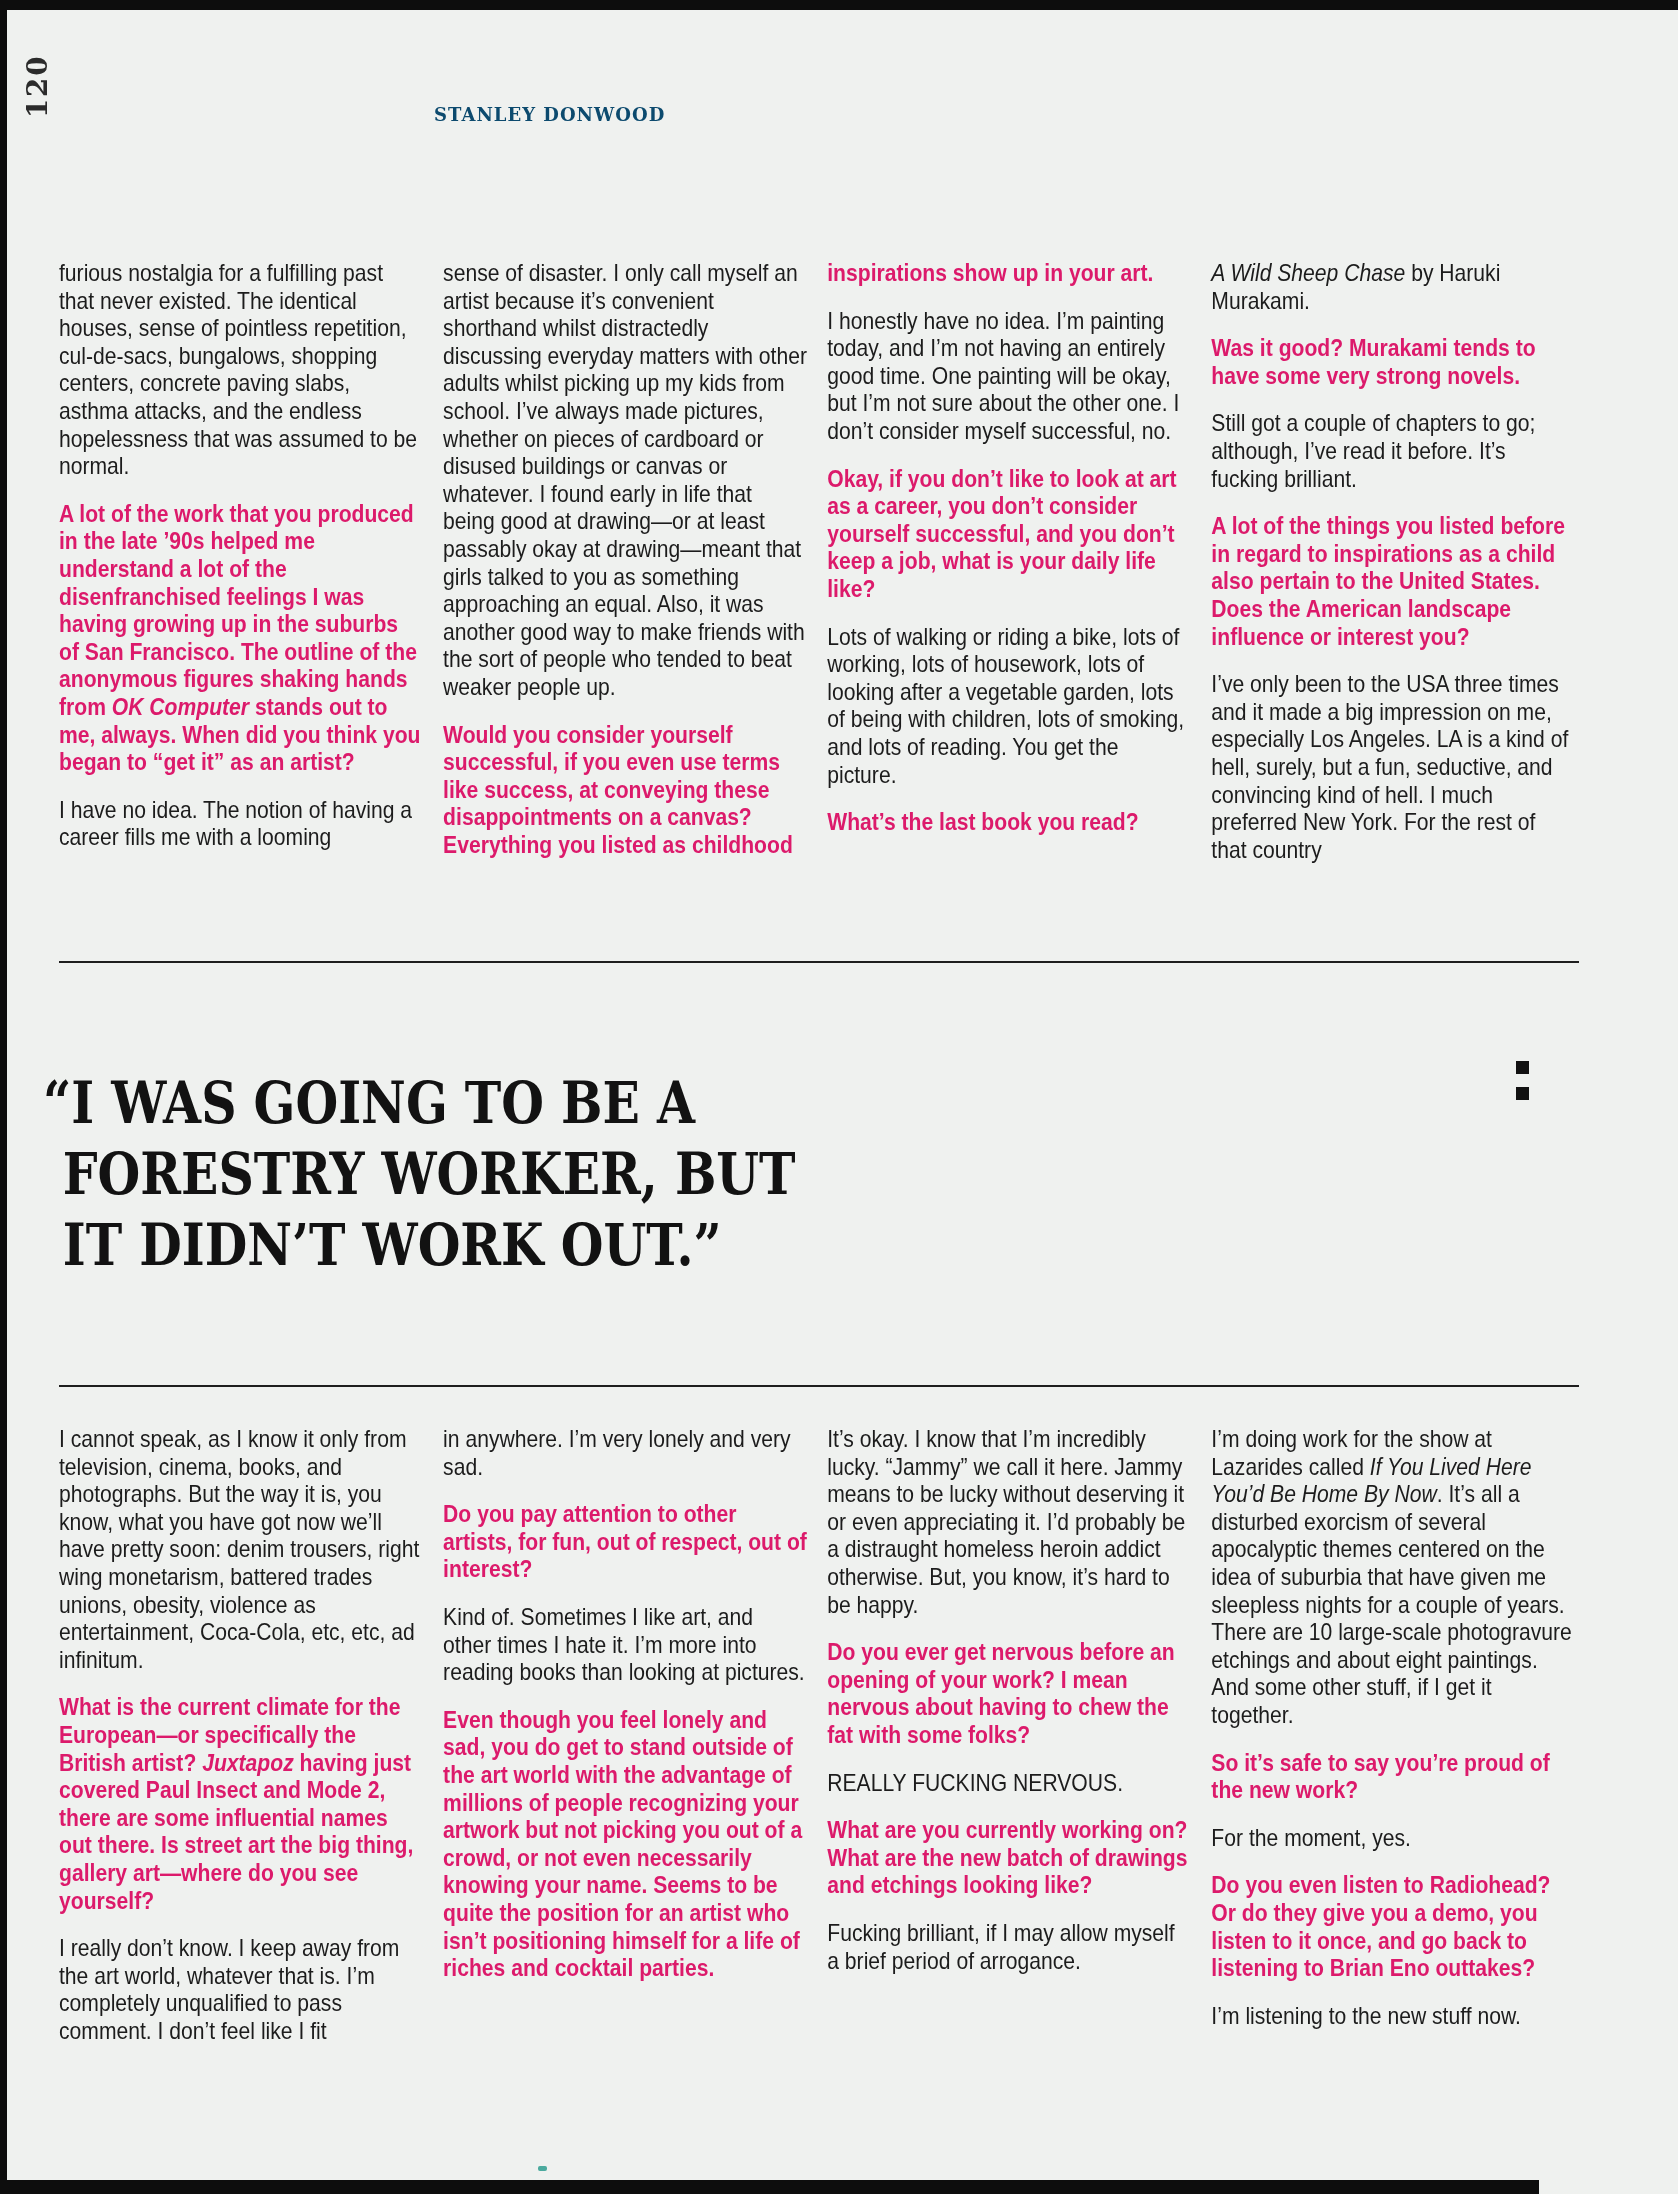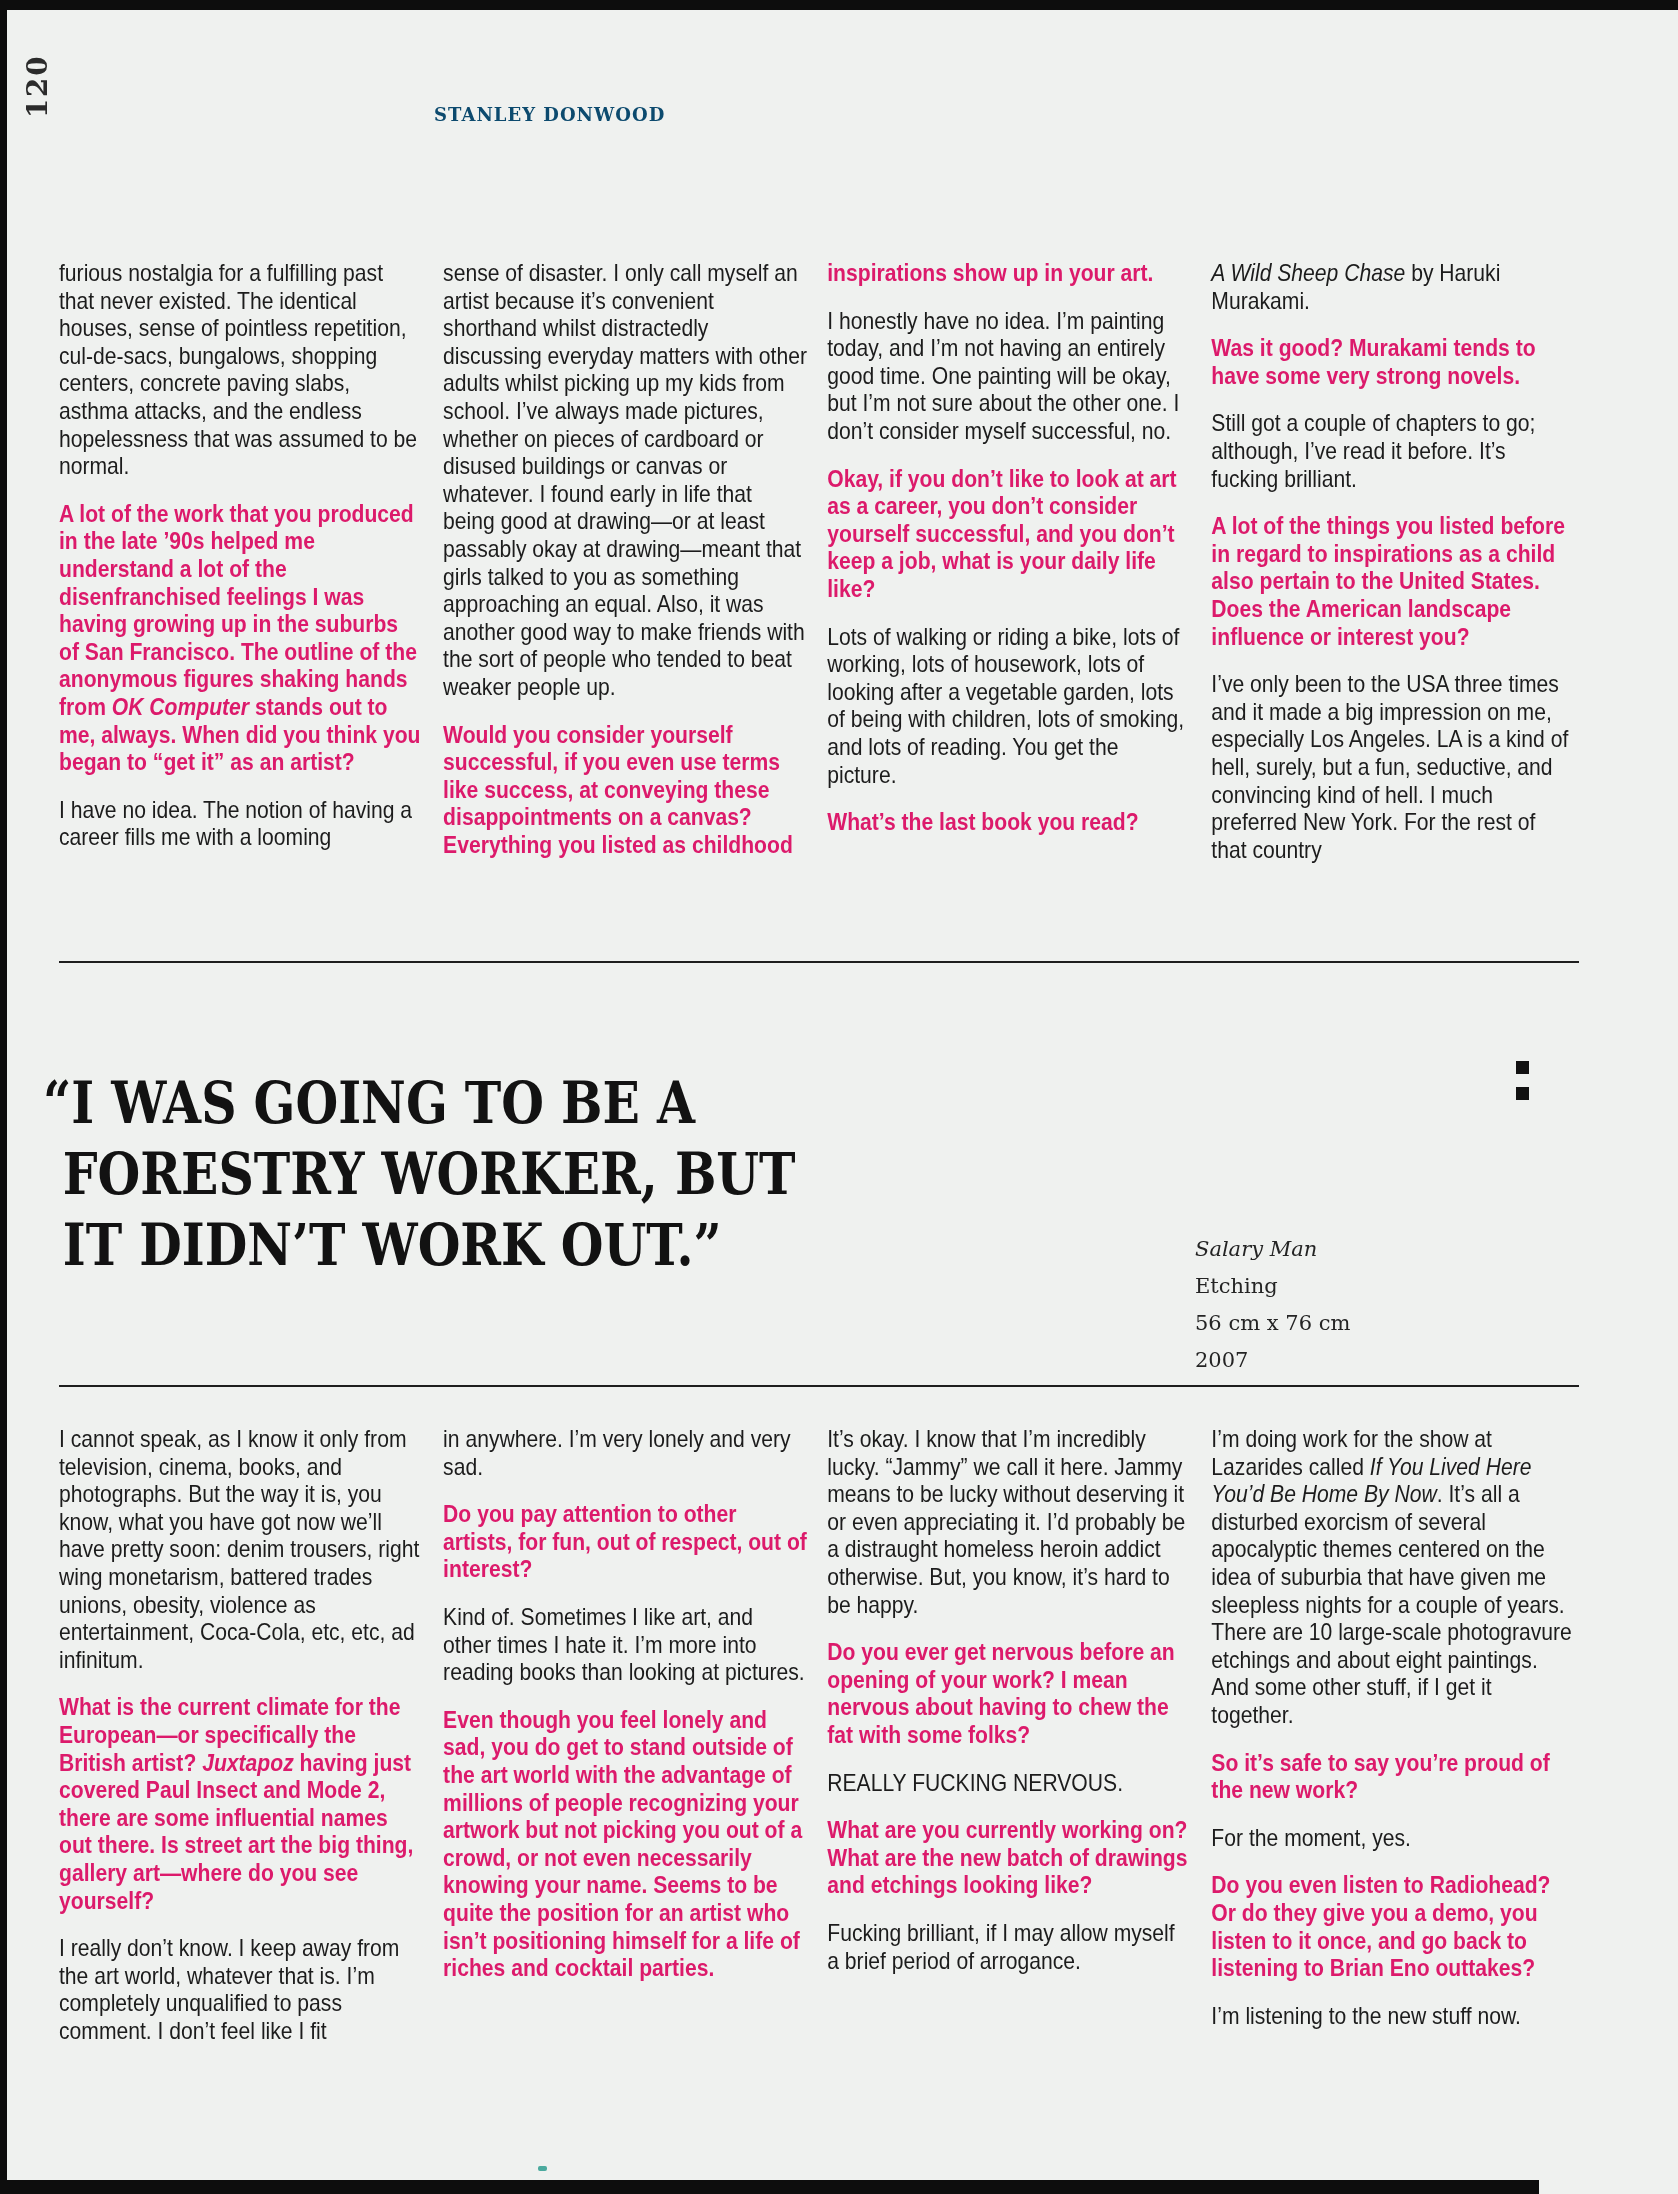--- a/index.html
+++ b/index.html
@@ -110,26 +110,20 @@
     <div class="pq-line l1">“I WAS GOING TO BE A</div>
     <div class="pq-line l2">FORESTRY WORKER, BUT</div>
     <div class="pq-line l3">IT DIDN’T WORK OUT.”</div>
   </div>
 
   <div class="colon">
     <i class="dot"></i>
     <i class="dot"></i>
   </div>
 
-  <div class="caption">
-    <div class="cap-title">Salary Man</div>
-    <div class="cap-line">Etching</div>
-    <div class="cap-line">56 cm x 76 cm</div>
-    <div class="cap-line">2007</div>
-  </div>
 
   <div class="divider d2"></div>
 
   <div class="cols bottom-section">
     <div class="col">
         <p class="para answer"><span>I cannot speak, as I know it only from television, cinema, books, and photographs. But the way it is, you know, what you have got now we’ll have pretty soon: denim trousers, right wing monetarism, battered trades unions, obesity, violence as entertainment, Coca-Cola, etc, etc, ad infinitum.</span></p>
         <p class="para question"><span>What is the current climate for the European—or specifically the British artist? </span><em>Juxtapoz</em><span> having just covered Paul Insect and Mode 2, there are some influential names out there. Is street art the big thing, gallery art—where do you see yourself?</span></p>
         <p class="para answer"><span>I really don’t know. I keep away from the art world, whatever that is. I’m completely unqualified to pass comment. I don’t feel like I fit</span></p>
       </div>
     <div class="col">

